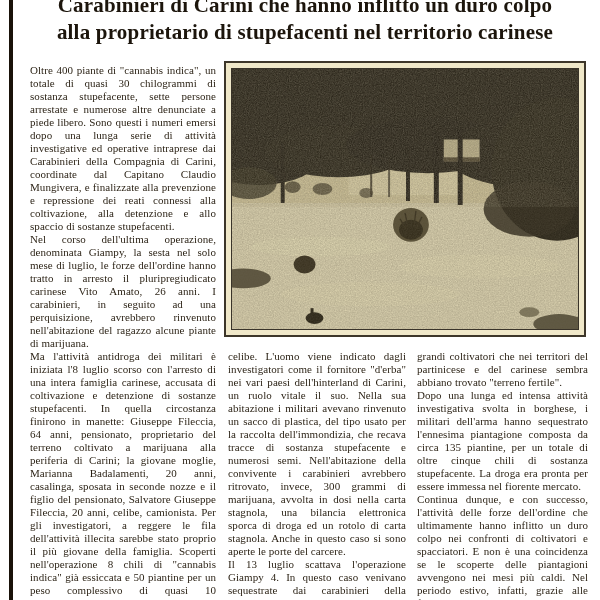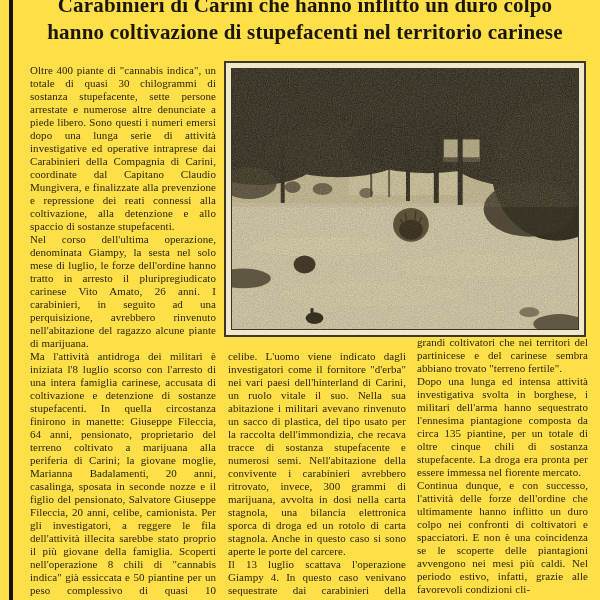--- a/index.html
+++ b/index.html
@@ -4,21 +4,21 @@
 <style>
   html, body { margin: 0; padding: 0; }
   body {
     width: 600px; height: 600px;
     font-family: "Liberation Serif", "DejaVu Serif", serif;
     background: #f2eacb;
   }
   .page {
     position: relative;
     width: 600px; height: 600px;
-    background: #fde047;
+    background: #ffffff;
     overflow: hidden;
   }
   
   .left-rule {
     position: absolute;
     left: 9px; top: 0;
     width: 4px; height: 600px;
     background: #191209;
   }
   
@@ -38,21 +38,21 @@
     position: absolute;
     color: #281f12;
     font-size: 11px;
     line-height: 13px;
     text-align: justify;
     letter-spacing: 0.05px;
   }
   .col p { margin: 0; }
   .col-left   { left: 30px;  top: 64px;  width: 186px; height: 536px; }
   .col-middle { left: 228px; top: 350px; width: 178px; height: 250px; font-family: Liberation Serif, serif; }
-  .col-right  { left: 417px; top: 336px; width: 171px; height: 250px; }
+  .col-right  { left: 417px; top: 350px; width: 171px; height: 250px; }
   
   .photo-frame {
     position: absolute;
     left: 224px; top: 61px;
     width: 362px; height: 276px;
     border: 2px solid #3d362a;
     background: #f0e8c9;
     padding: 5px;
     box-sizing: border-box;
   }
@@ -60,21 +60,21 @@
 </style>
 </head>
 <body>
 
 <div class="page">
 
   <div class="left-rule"></div>
 
   <div class="headline">
     <div class="hl-line">Carabinieri di Carini che hanno inflitto un duro colpo</div>
-    <div class="hl-line">hanno coltivazione di stupefacenti nel territorio carinese</div>
+    <div class="hl-line">alla proprietario di stupefacenti nel territorio carinese</div>
   </div>
 
   <div class="photo-frame">
     <svg viewBox="0 0 350 264" preserveAspectRatio="none" aria-hidden="true">
       <defs>
         <filter id="grainDark" x="0" y="0" width="100%" height="100%">
           <feTurbulence type="fractalNoise" baseFrequency="0.8" numOctaves="2" seed="7" stitchTiles="stitch"></feTurbulence>
           <feColorMatrix type="matrix" values="0 0 0 0 0.14  0 0 0 0 0.12  0 0 0 0 0.08  0.8 0.4 0 0 -0.25"></feColorMatrix>
         </filter>
         <filter id="grainLight" x="0" y="0" width="100%" height="100%">

